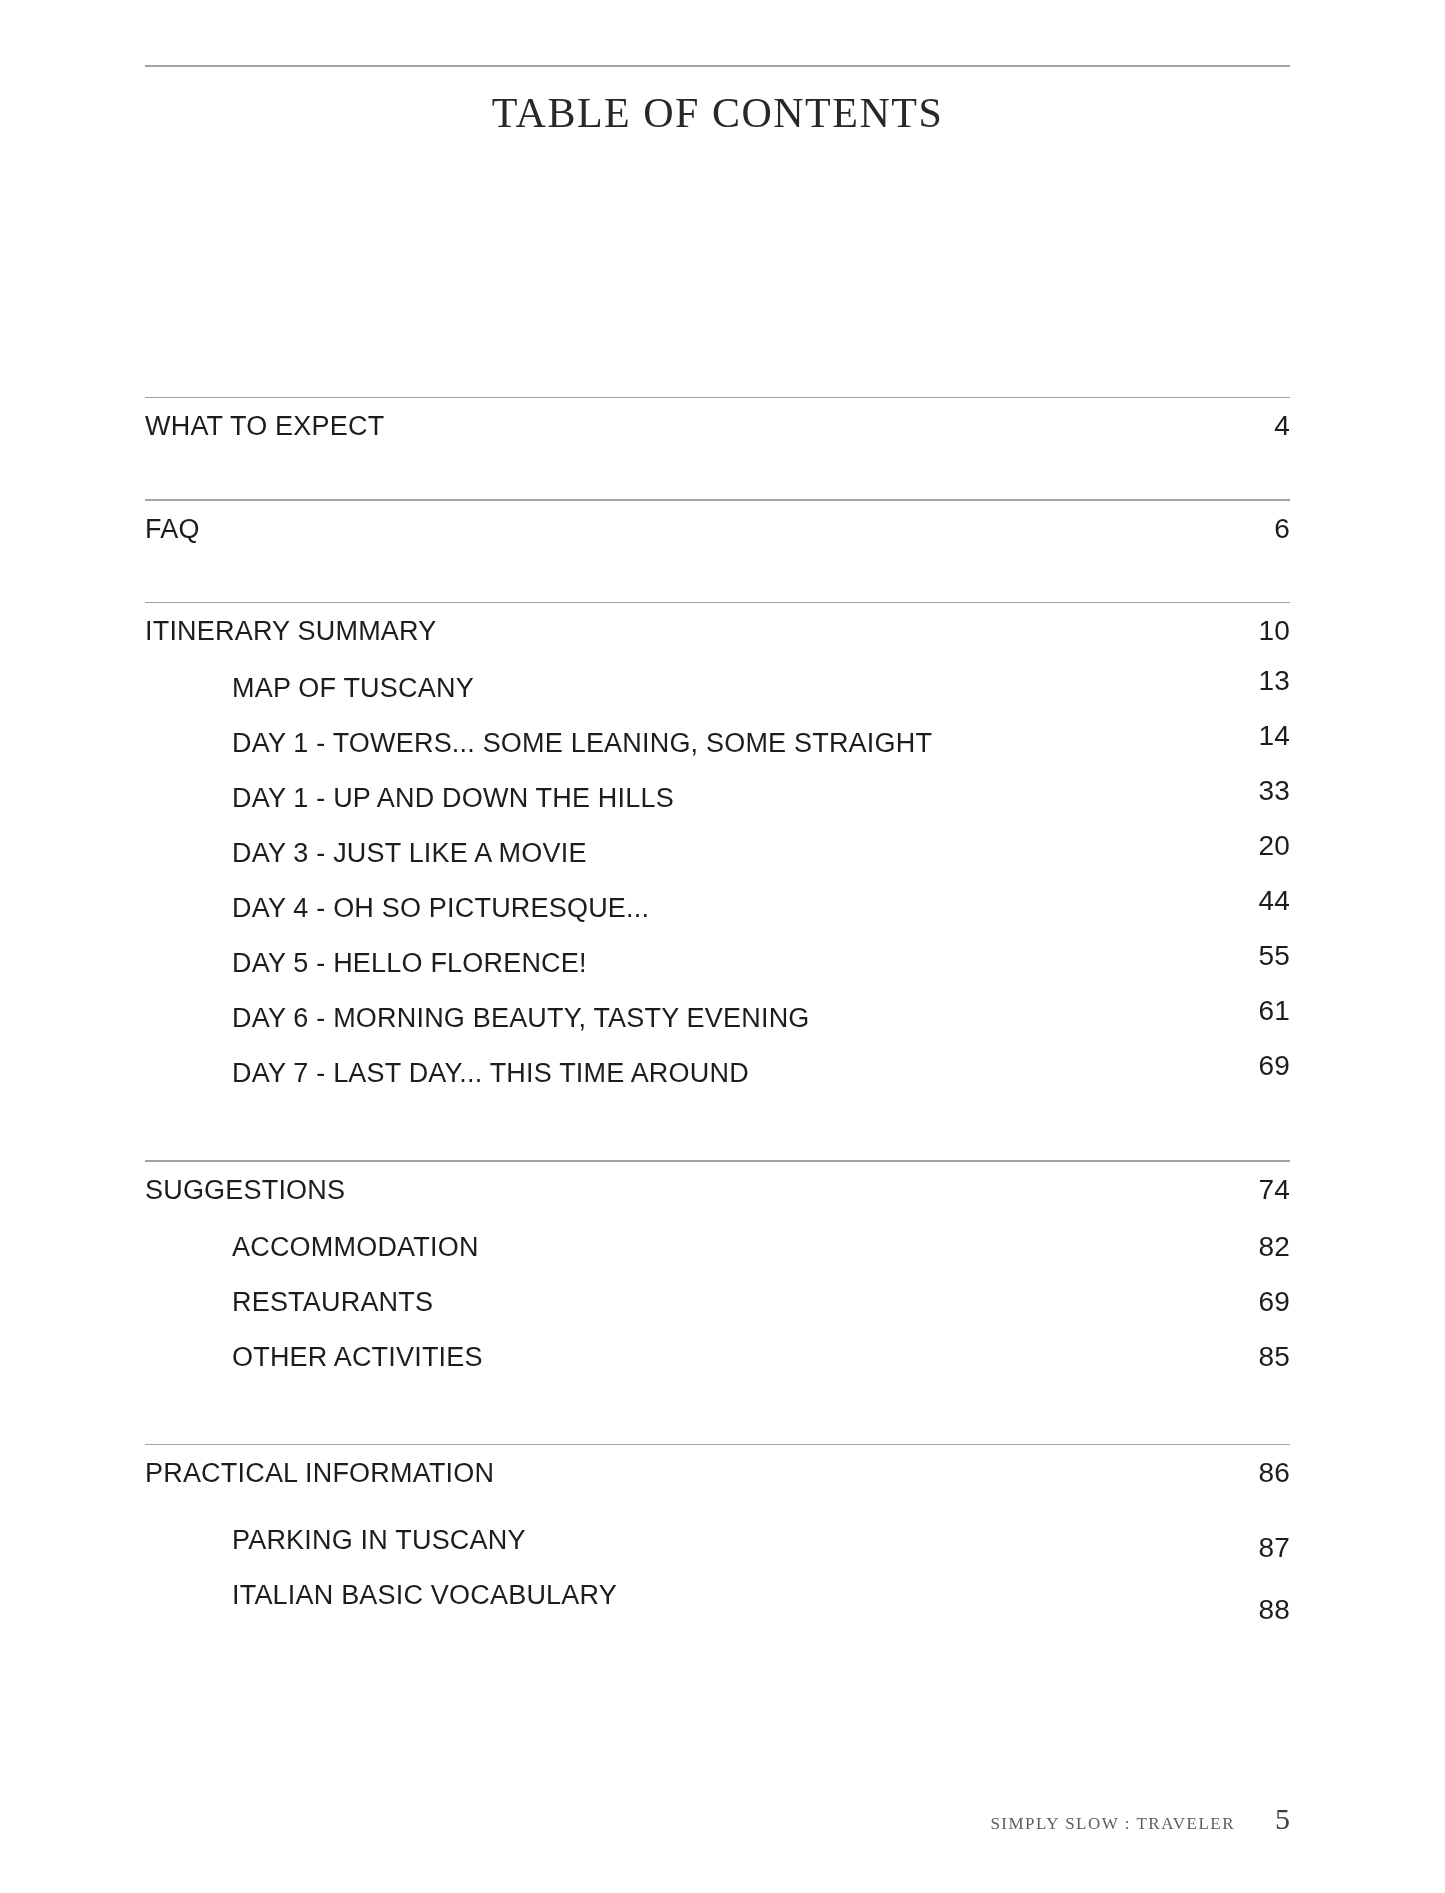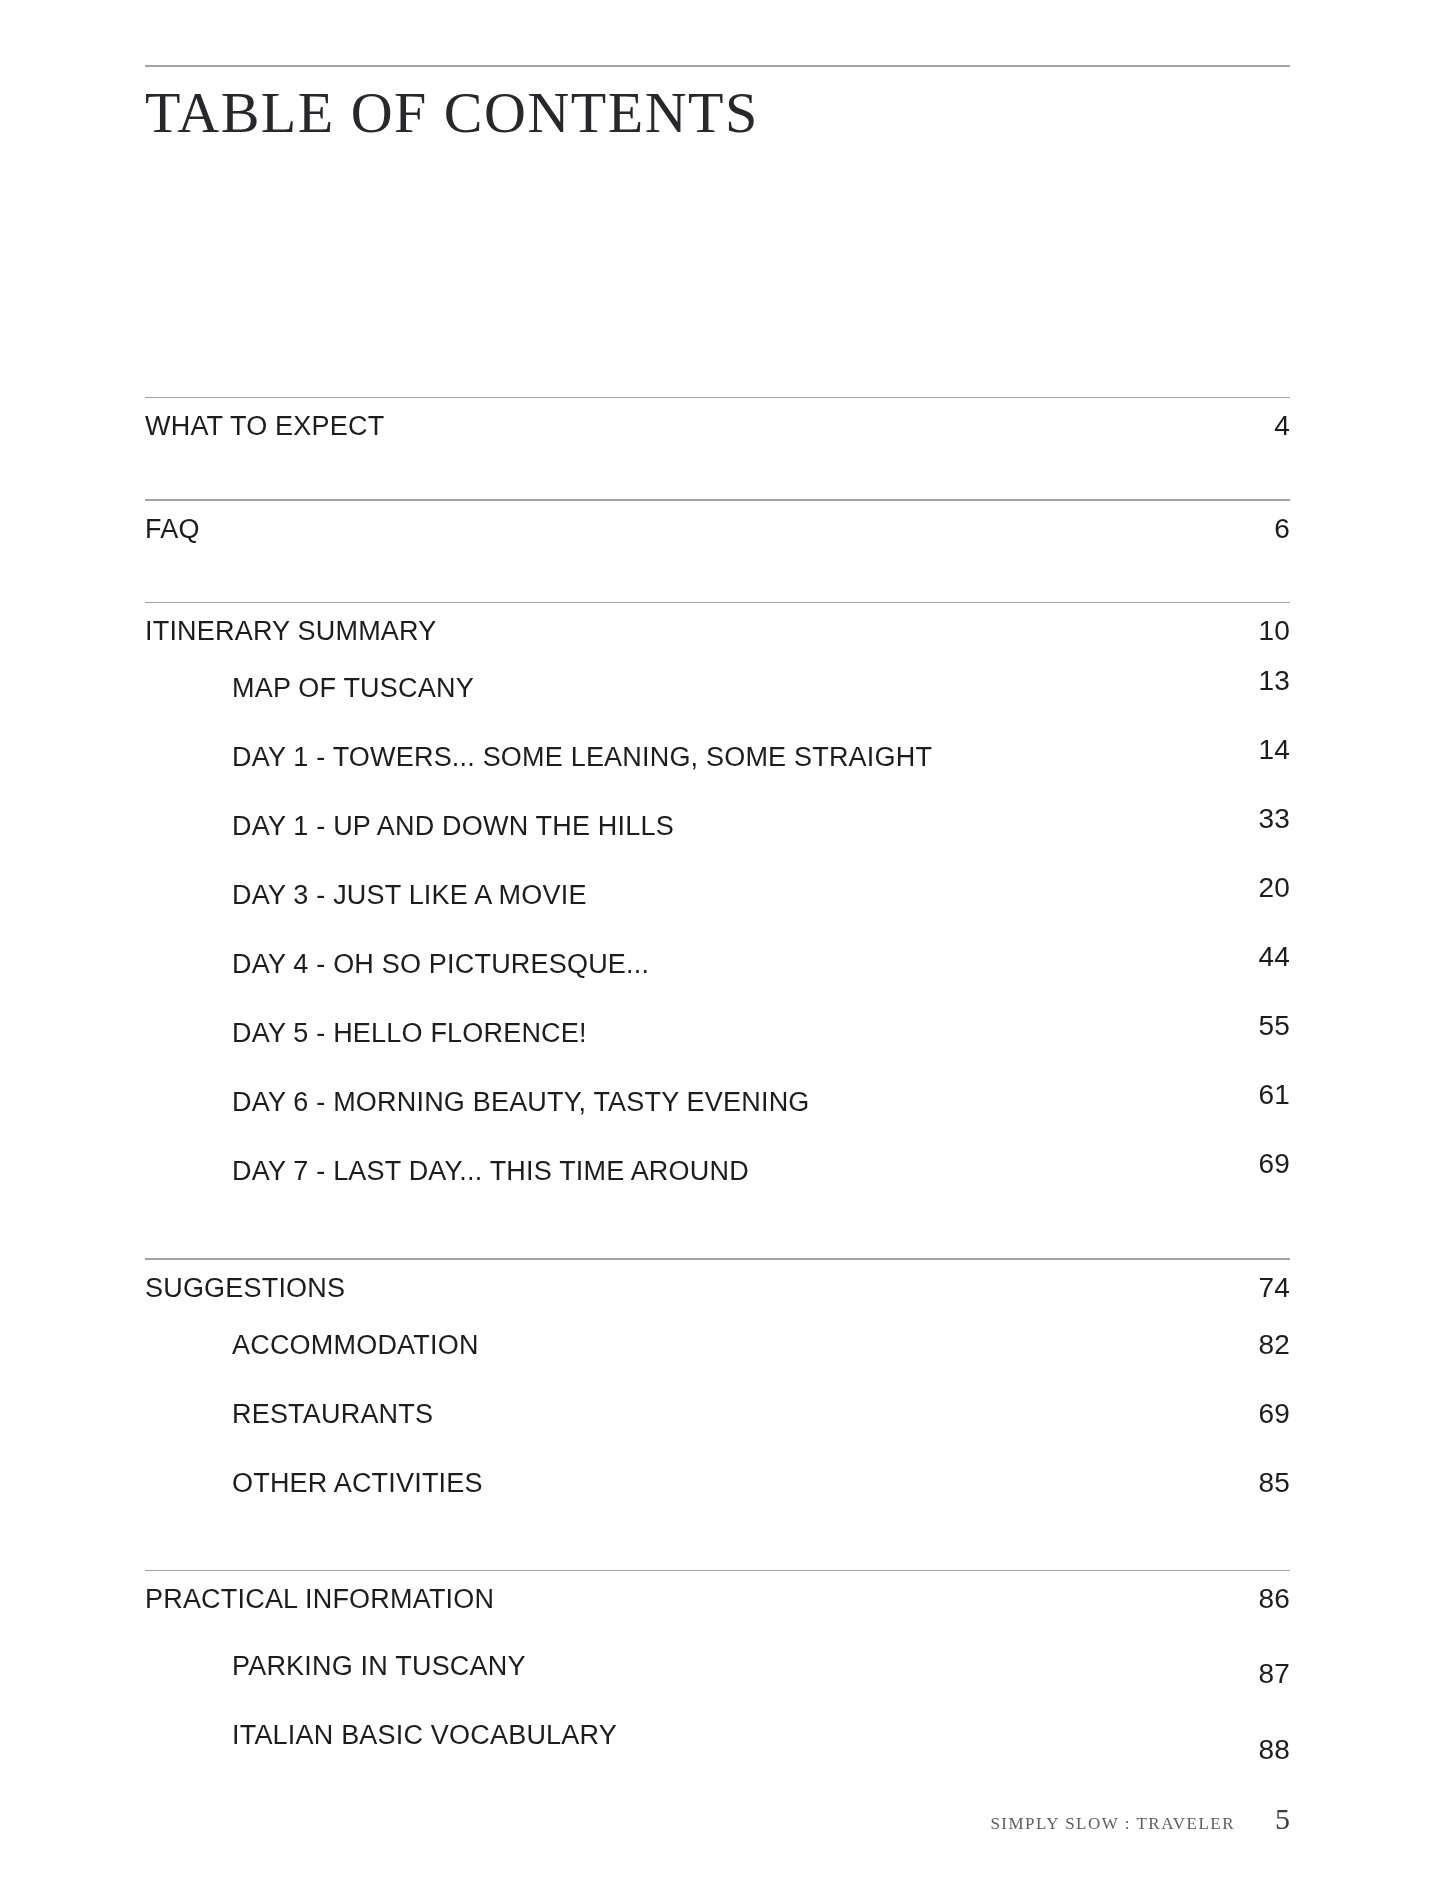--- a/index.html
+++ b/index.html
@@ -14,42 +14,43 @@
   .content { position:absolute; left:145px; top:0; width:1145px; }
 
   .rule { height:1.5px; background:var(--rule); }
 
   .top-rule { margin-top:65px; }
 
   .title {
     margin:12px 0 0 0;
     font-family:"Liberation Serif", serif;
     font-weight:400;
-    font-size:58px; line-height:68px;
+    font-size:42px; line-height:68px;
     letter-spacing:1.5px;
+    text-align:center;
     color:var(--title);
     white-space:nowrap;
   }
 
   .toc { margin-top:250px; }
 
   .row {
     display:flex; justify-content:space-between; align-items:baseline;
     font-size:27px; line-height:30px;
     letter-spacing:0.2px;
     color:var(--text);
     cursor:pointer;
     text-align:right;
   }
   .row .num { font-size:28px; }
 
   .head-row { margin-top:13px; }
 
   .subs { margin-top:27px; padding-left:87px; }
-  .sub-row + .sub-row { margin-top:39px; }
+  .sub-row + .sub-row { margin-top:25px; }
 
   .toc-section + .toc-section { margin-top:58px; }
   #toc-root .toc-section:nth-child(4),
   #toc-root .toc-section:nth-child(5) { margin-top:72px; }
   #toc-root .toc-section:nth-child(5) .subs { margin-top:37px; }
 
   
   #toc-root .toc-section:nth-child(3) .sub-row .num { transform:translateY(-7px); }
   #toc-root .toc-section:nth-child(5) .sub-row:nth-child(1) .num { transform:translateY(8px); }
   #toc-root .toc-section:nth-child(5) .sub-row:nth-child(2) .num { transform:translateY(15px); }

